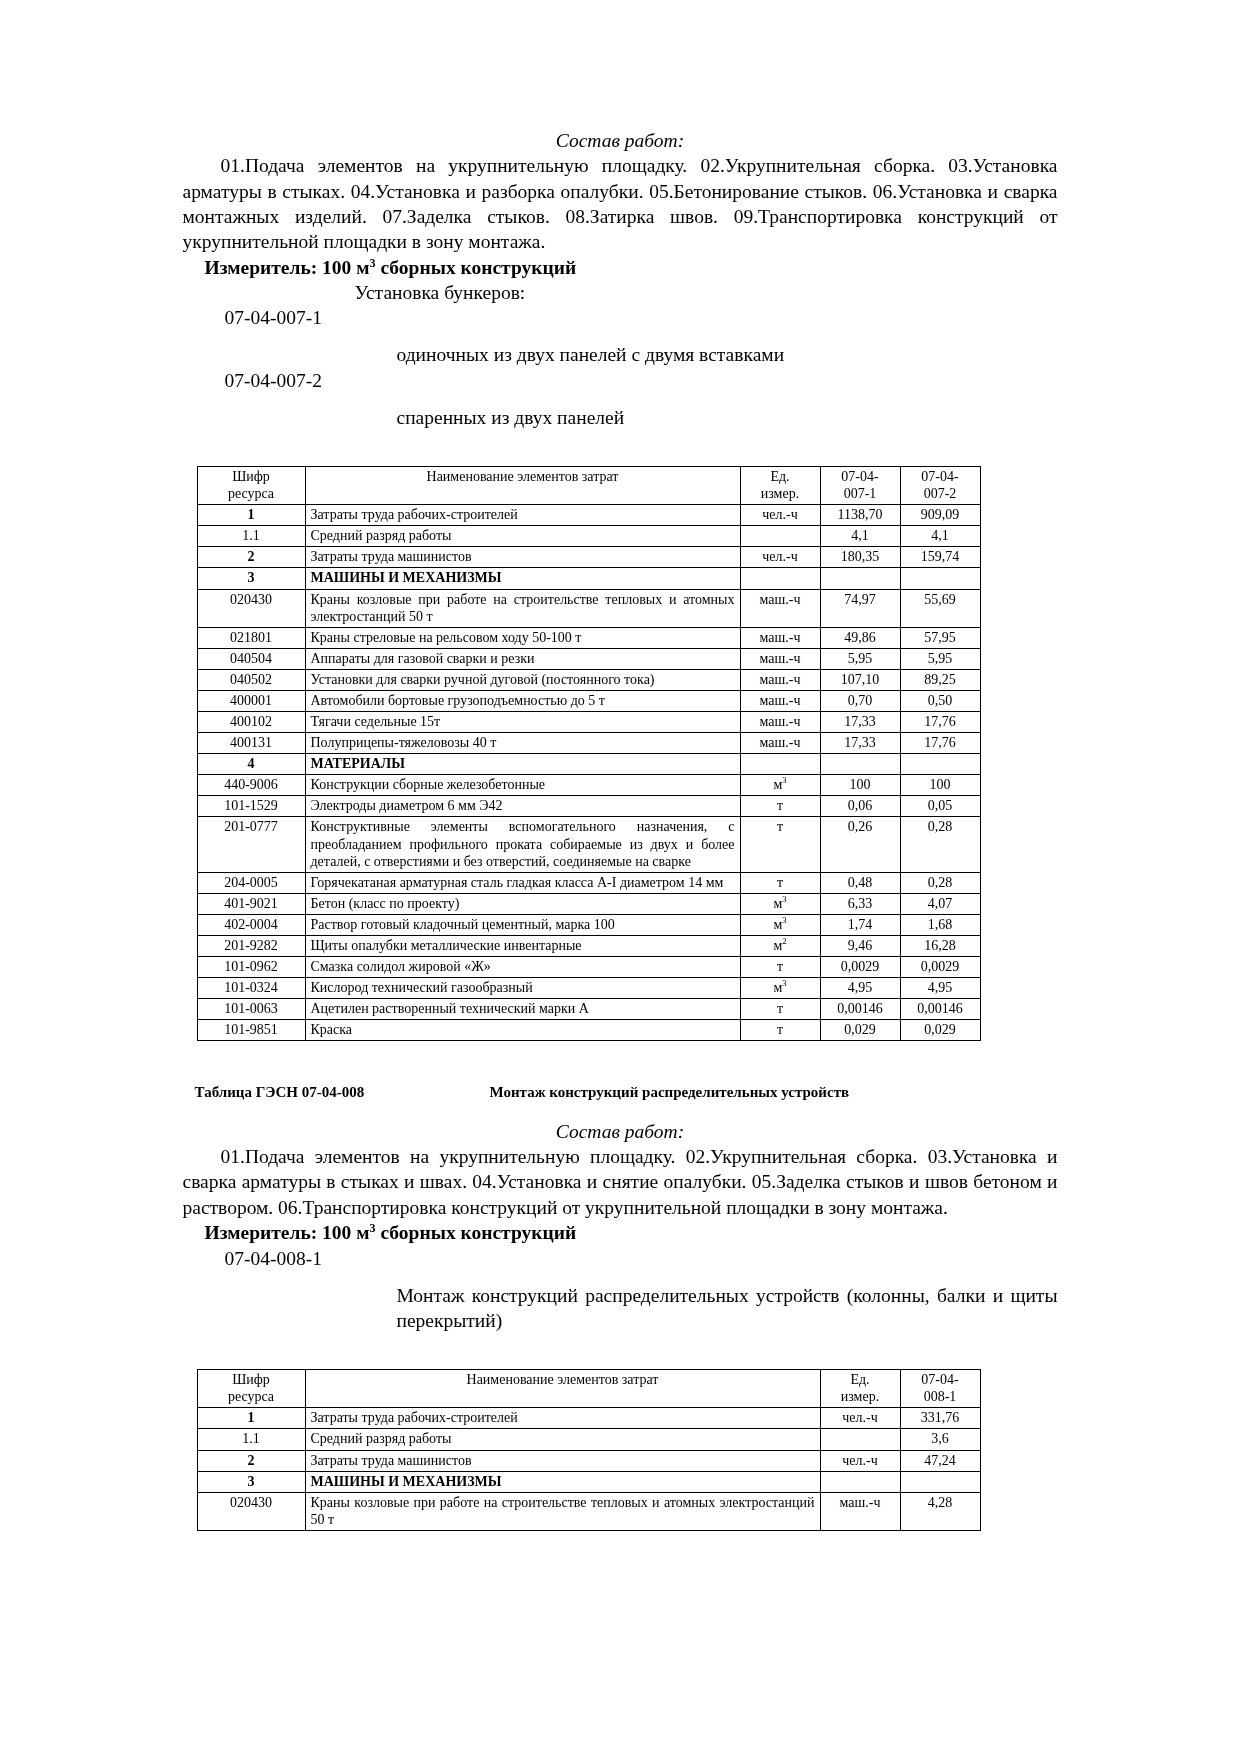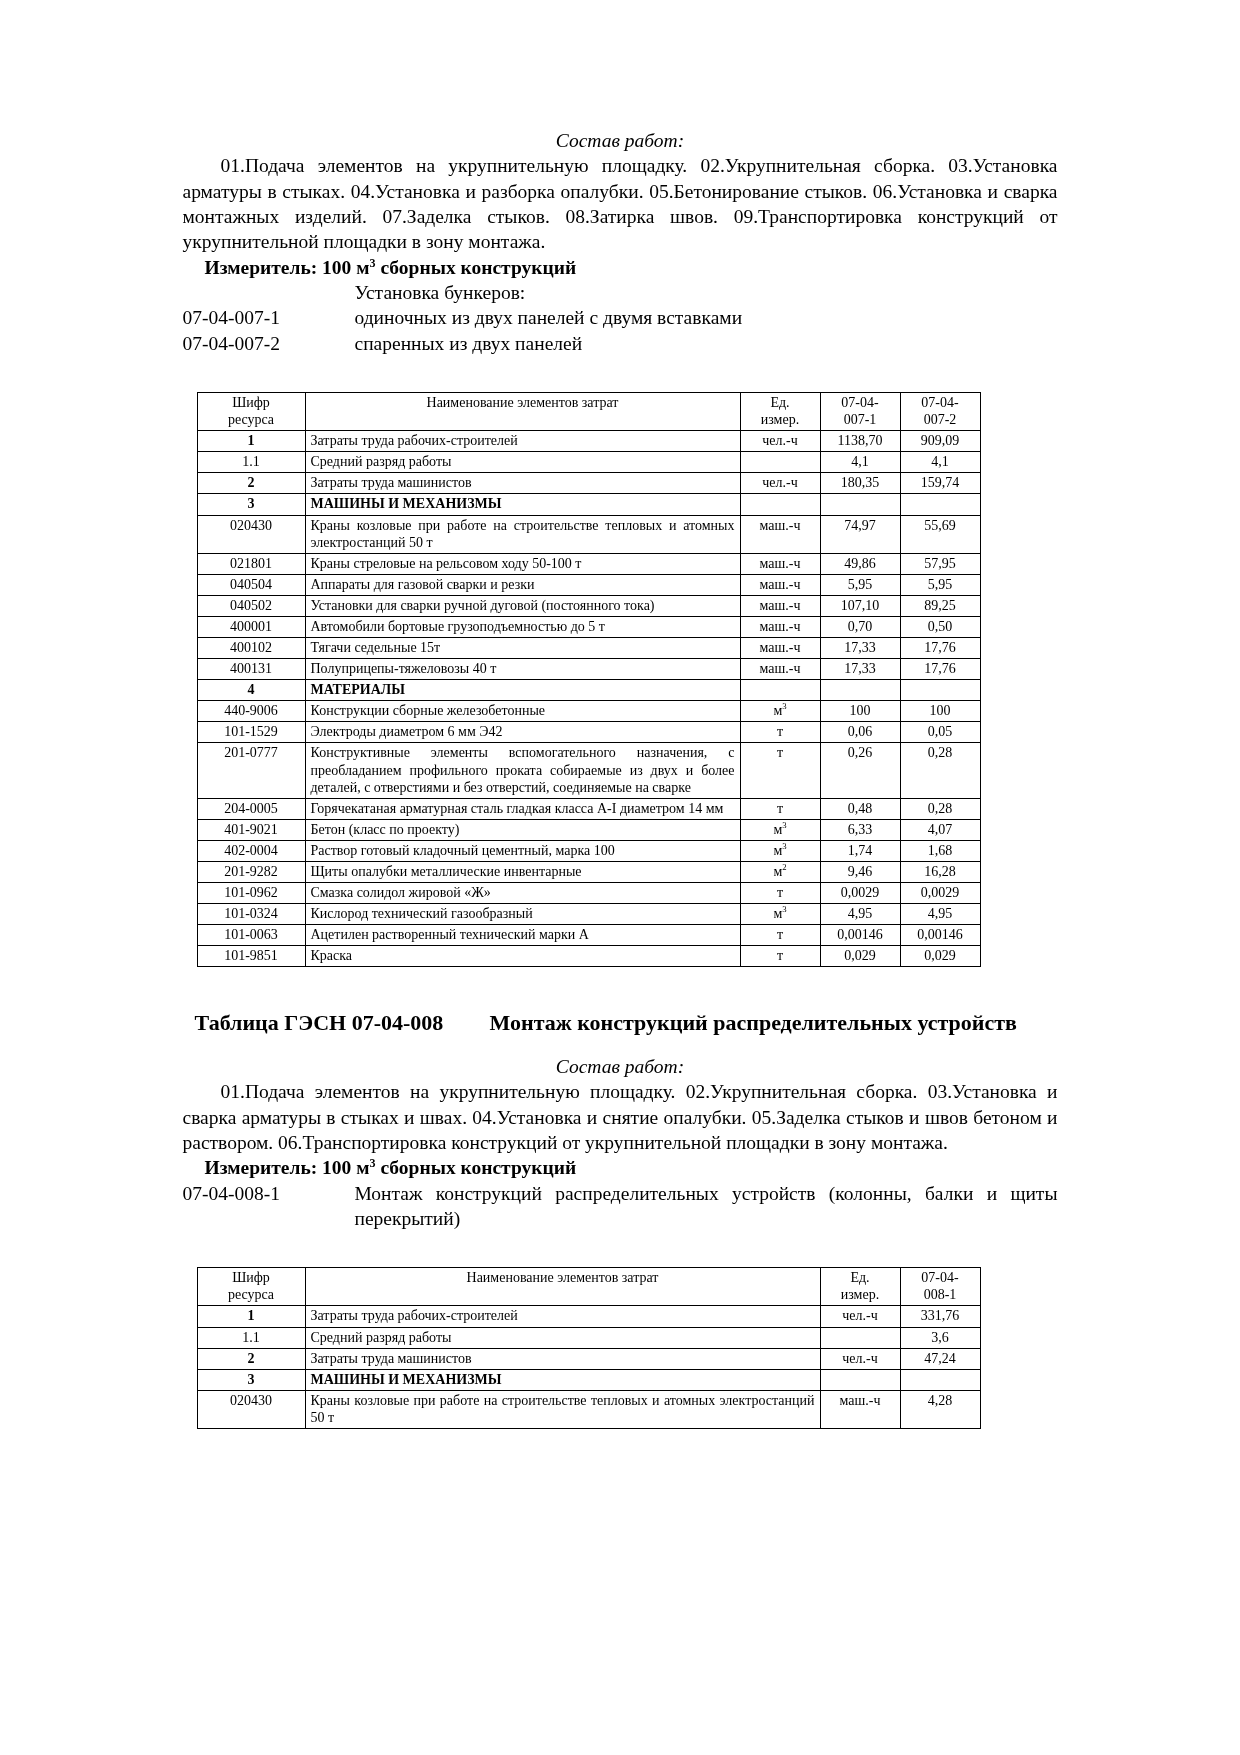--- a/index.html
+++ b/index.html
@@ -38,23 +38,25 @@
   }
 
   
   .coderow {
     display: flex;
     align-items: flex-start;
   }
   .coderow .code {
     width: 172px;
     flex: 0 0 172px;
+    margin-left: 42px;
   }
   .coderow .desc {
     flex: 1 1 auto;
+    margin-top: 37px;
   }
   .coderow .desc.just {
     text-align: justify;
     text-align-last: left;
   }
   .sub-line {
     margin-left: 172px;
   }
 
   .measure { font-weight: bold; margin-left: 22px; }
@@ -96,21 +98,21 @@
   .d4 { width: 80px; }
 
   .tbl-wrap { margin-left: 0; }
   .spacer-16 { height: 16px; }
   .spacer-22 { height: 22px; }
   .spacer-28 { height: 28px; }
 
   .table-caption {
     display: flex;
     font-weight: bold;
-    font-size: 22px;
+    font-size: 15px;
   }
   .table-caption .cap-code { width: 295px; flex: 0 0 295px; padding-left: 12px;}
   .table-caption .cap-title { flex: 1 1 auto; }
 </style>
 </head>
 <body>
 
 <div class="page">
 
   <div class="center italic">Состав работ:</div>

